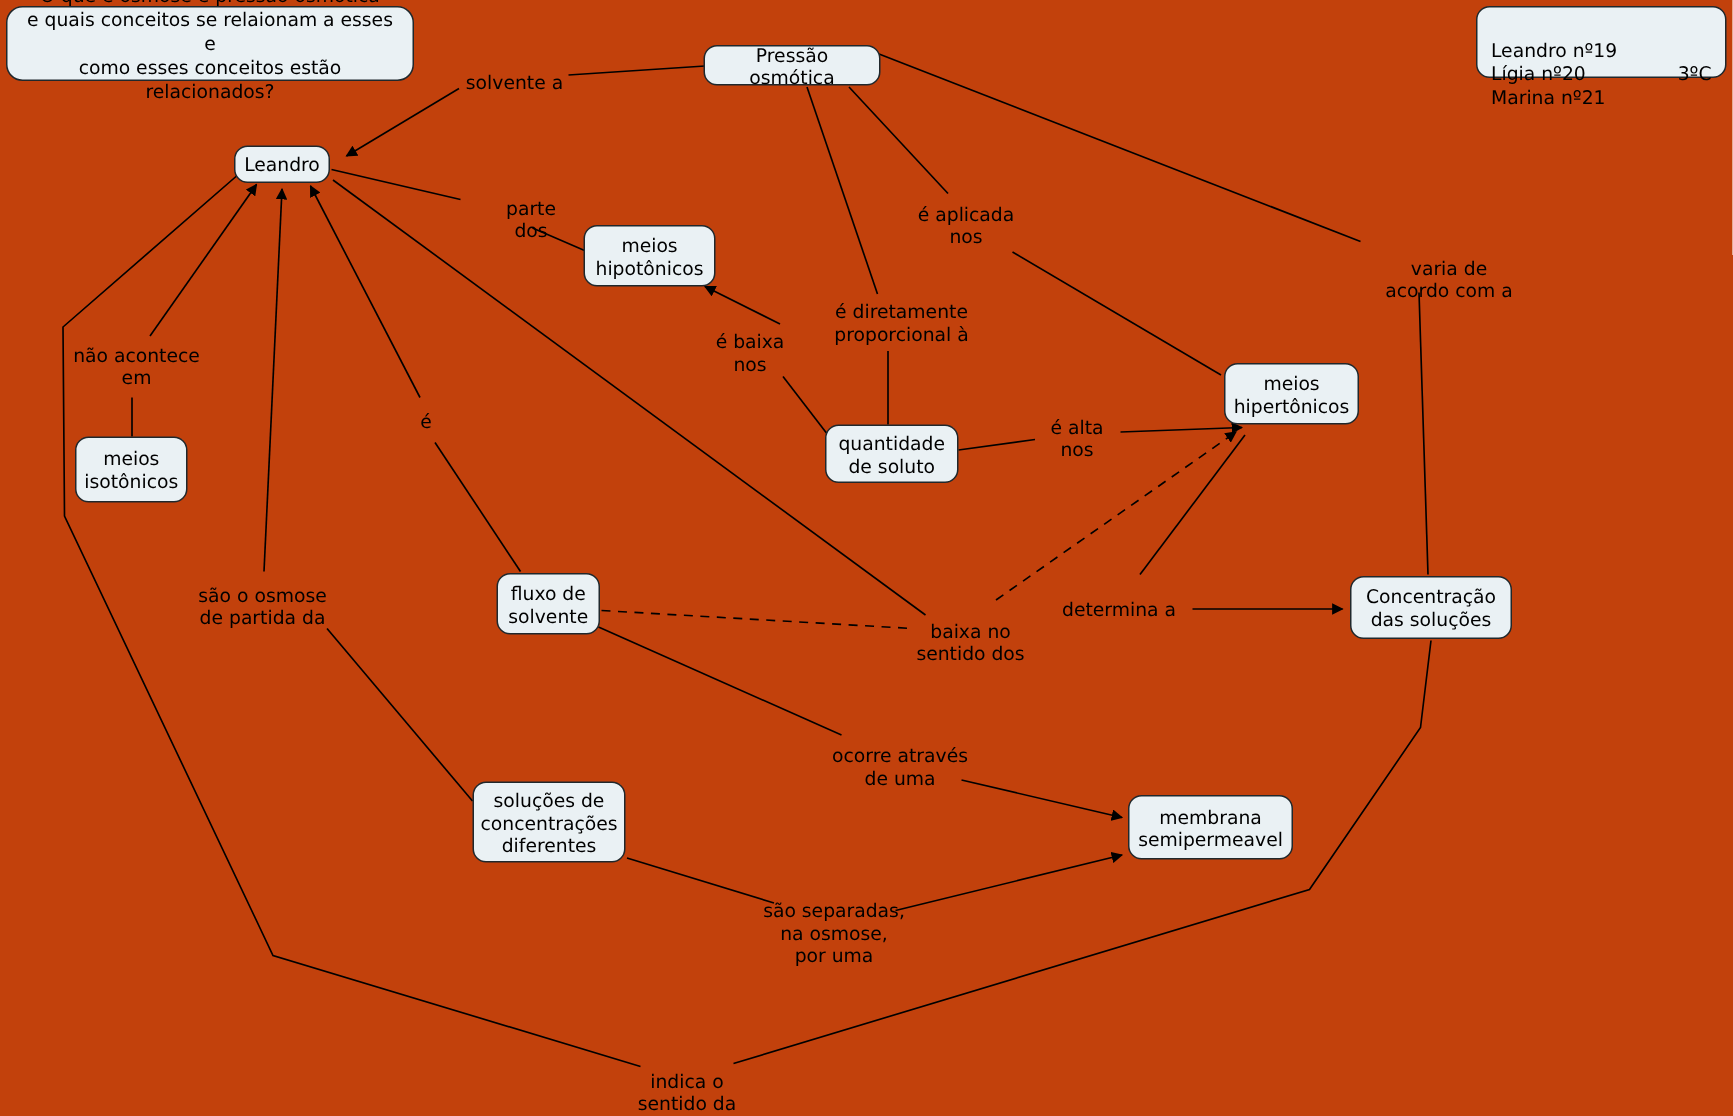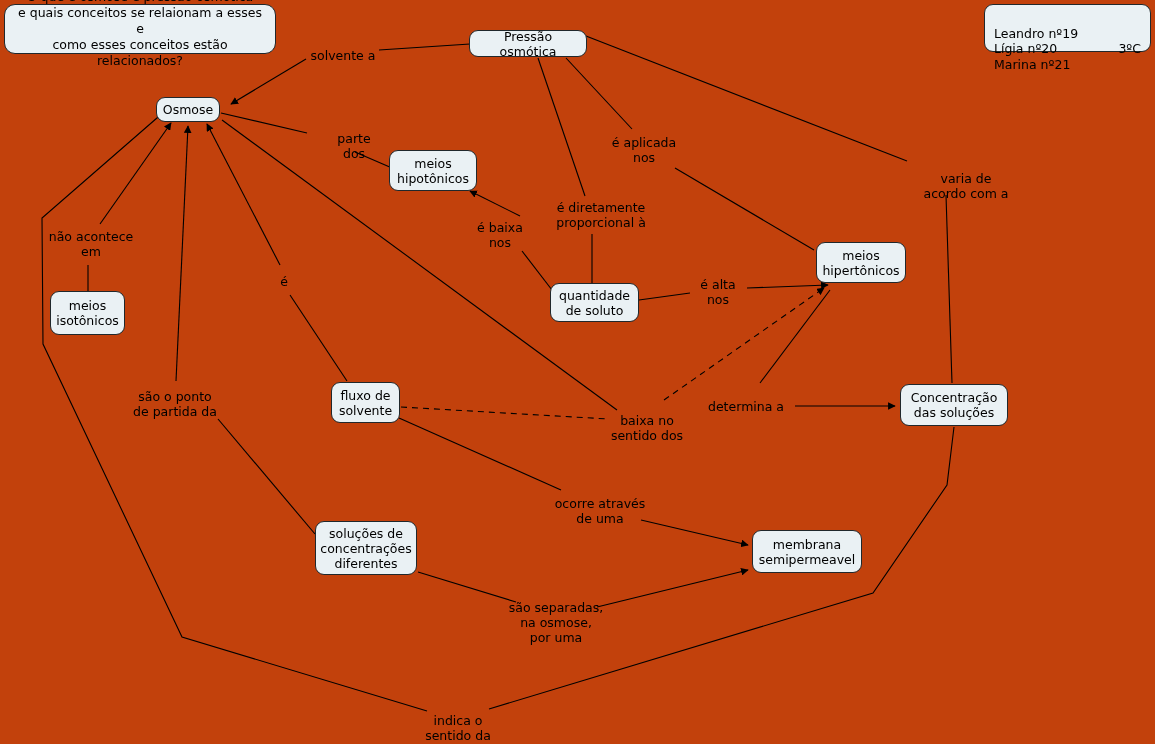--- a/index.html
+++ b/index.html
@@ -147,21 +147,21 @@
     <div class="header-row">
       <span class="header-names">Leandro nº19
 Lígia nº20
 Marina nº21</span>
       <span class="header-class">3ºC</span>
     </div>
   </div>
 
   <div class="node" style="left:469px; top:30px; width:118px; height:27px;">Pressão osmótica</div>
 
-  <div class="node" style="left:156px; top:97px; width:64px; height:25px;">Osmose</div>
+  <div class="node" style="left:156px; top:97px; width:64px; height:25px;">Leandro</div>
 
   <div class="node" style="left:389px; top:150px; width:88px; height:41px;">meios
 hipotônicos</div>
 
   <div class="node" style="left:816px; top:242px; width:90px; height:41px;">meios
 hipertônicos</div>
 
   <div class="node" style="left:50px; top:291px; width:75px; height:44px;">meios
 isotônicos</div>
 
@@ -199,21 +199,21 @@
 nos</div>
 
   <div class="elabel" style="left:91px; top:244px;">não acontece
 em</div>
 
   <div class="elabel" style="left:284px; top:281px;">é</div>
 
   <div class="elabel" style="left:718px; top:292px;">é alta
 nos</div>
 
-  <div class="elabel" style="left:175px; top:404px;">são o ponto
+  <div class="elabel" style="left:175px; top:404px;">são o osmose
 de partida da</div>
 
   <div class="elabel" style="left:647px; top:428px;">baixa no
 sentido dos</div>
 
   <div class="elabel" style="left:746px; top:406px;">determina a</div>
 
   <div class="elabel" style="left:600px; top:511px;">ocorre através
 de uma</div>
 

